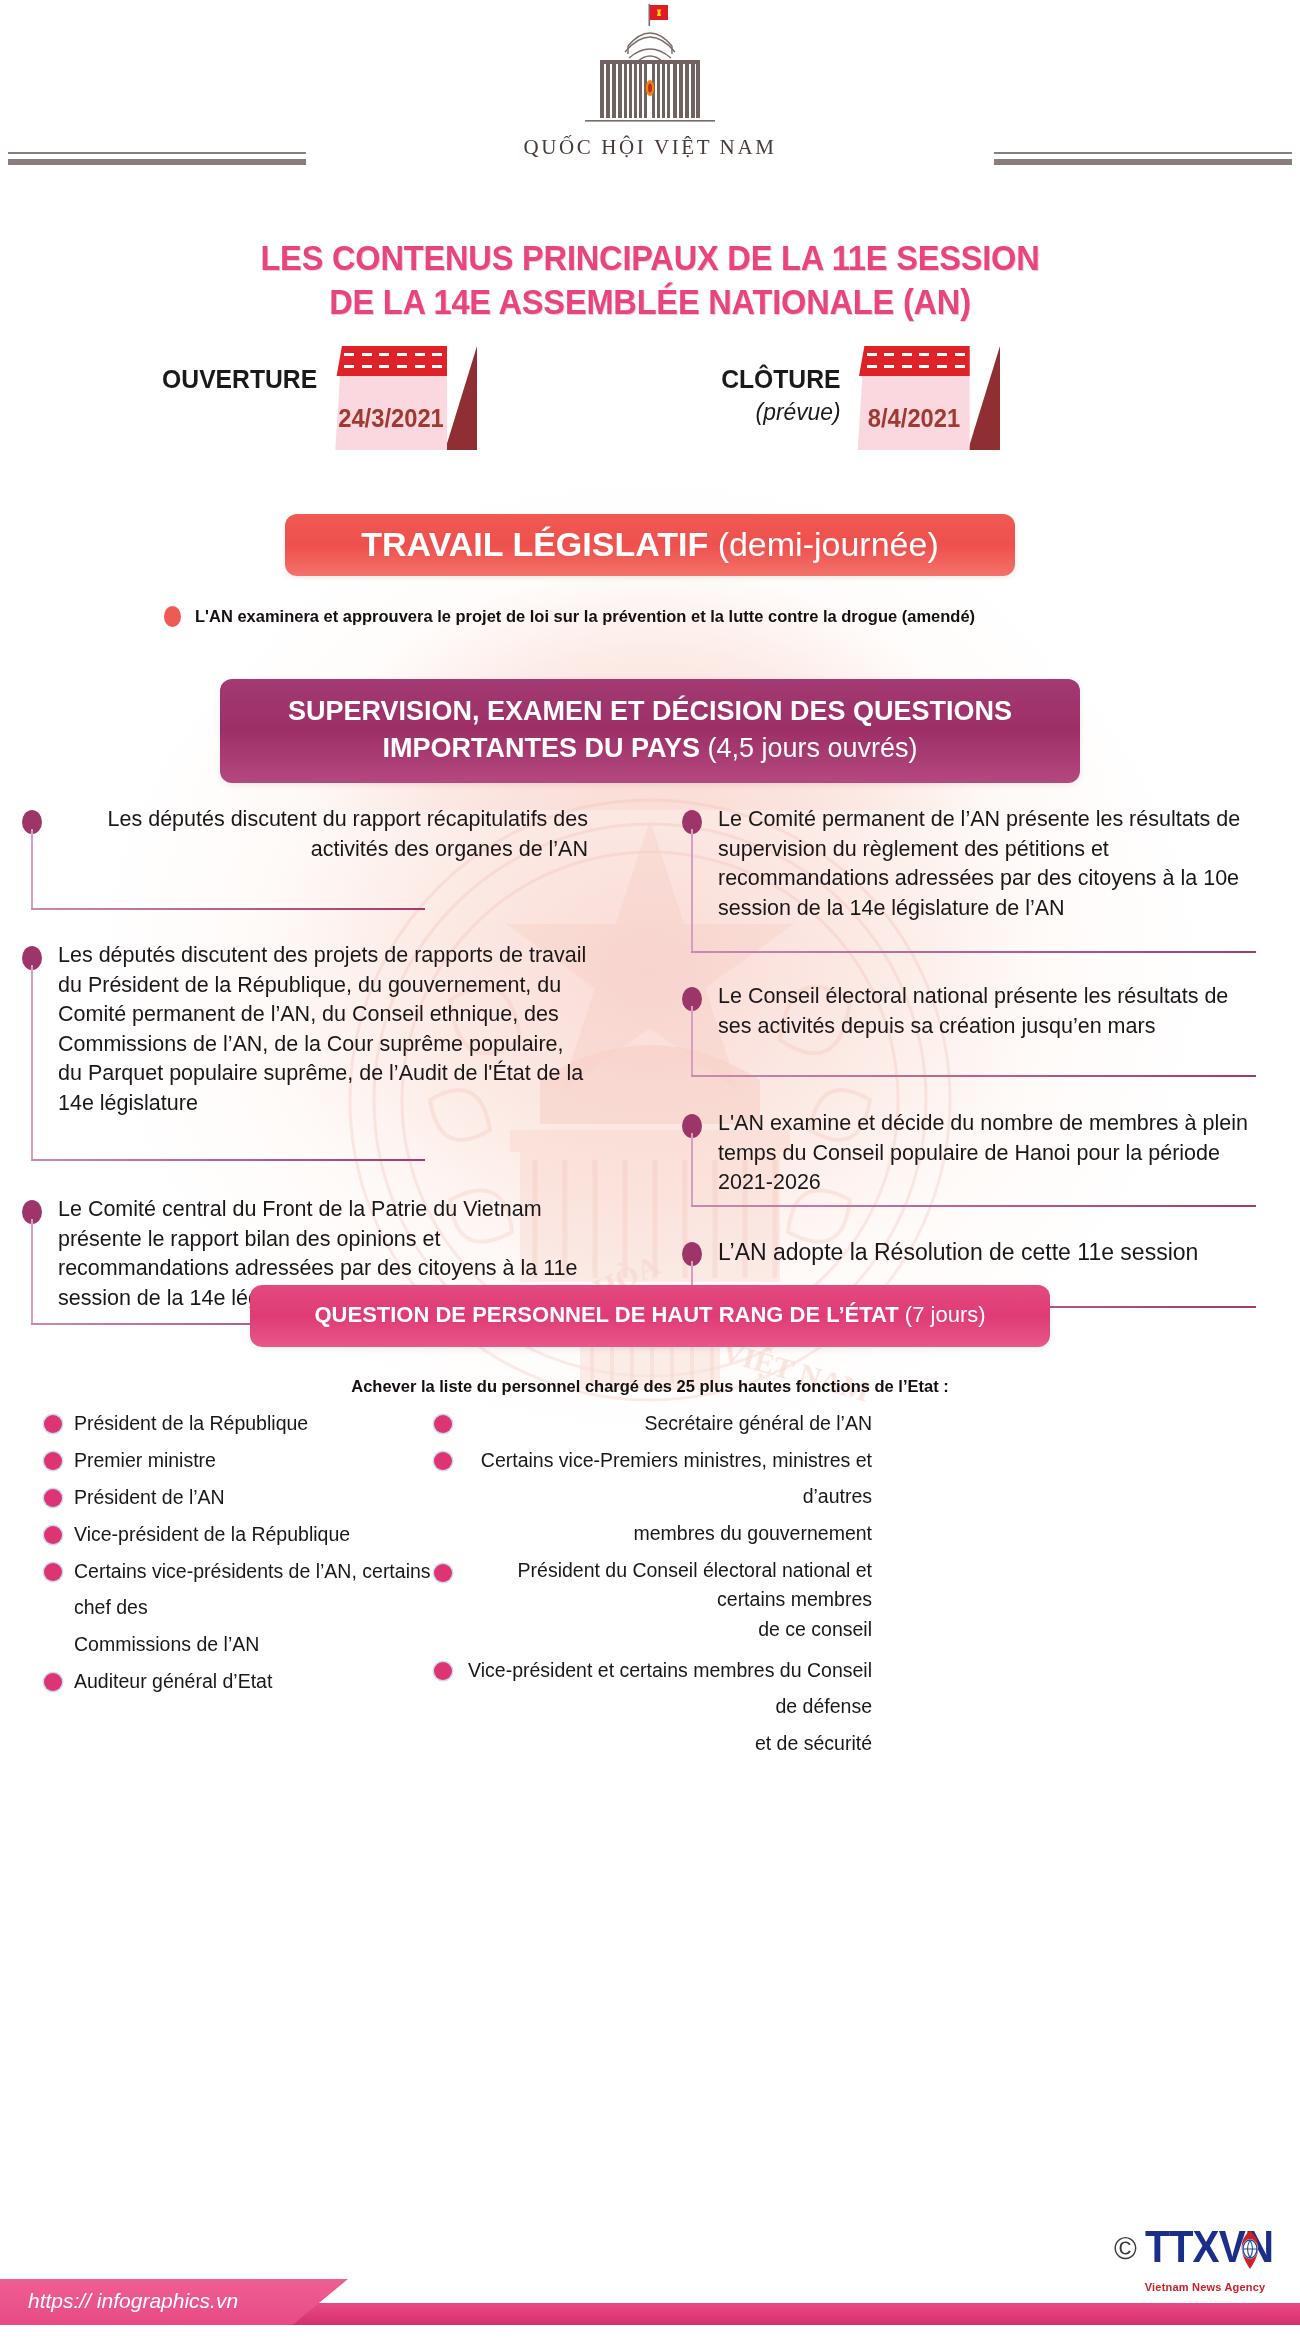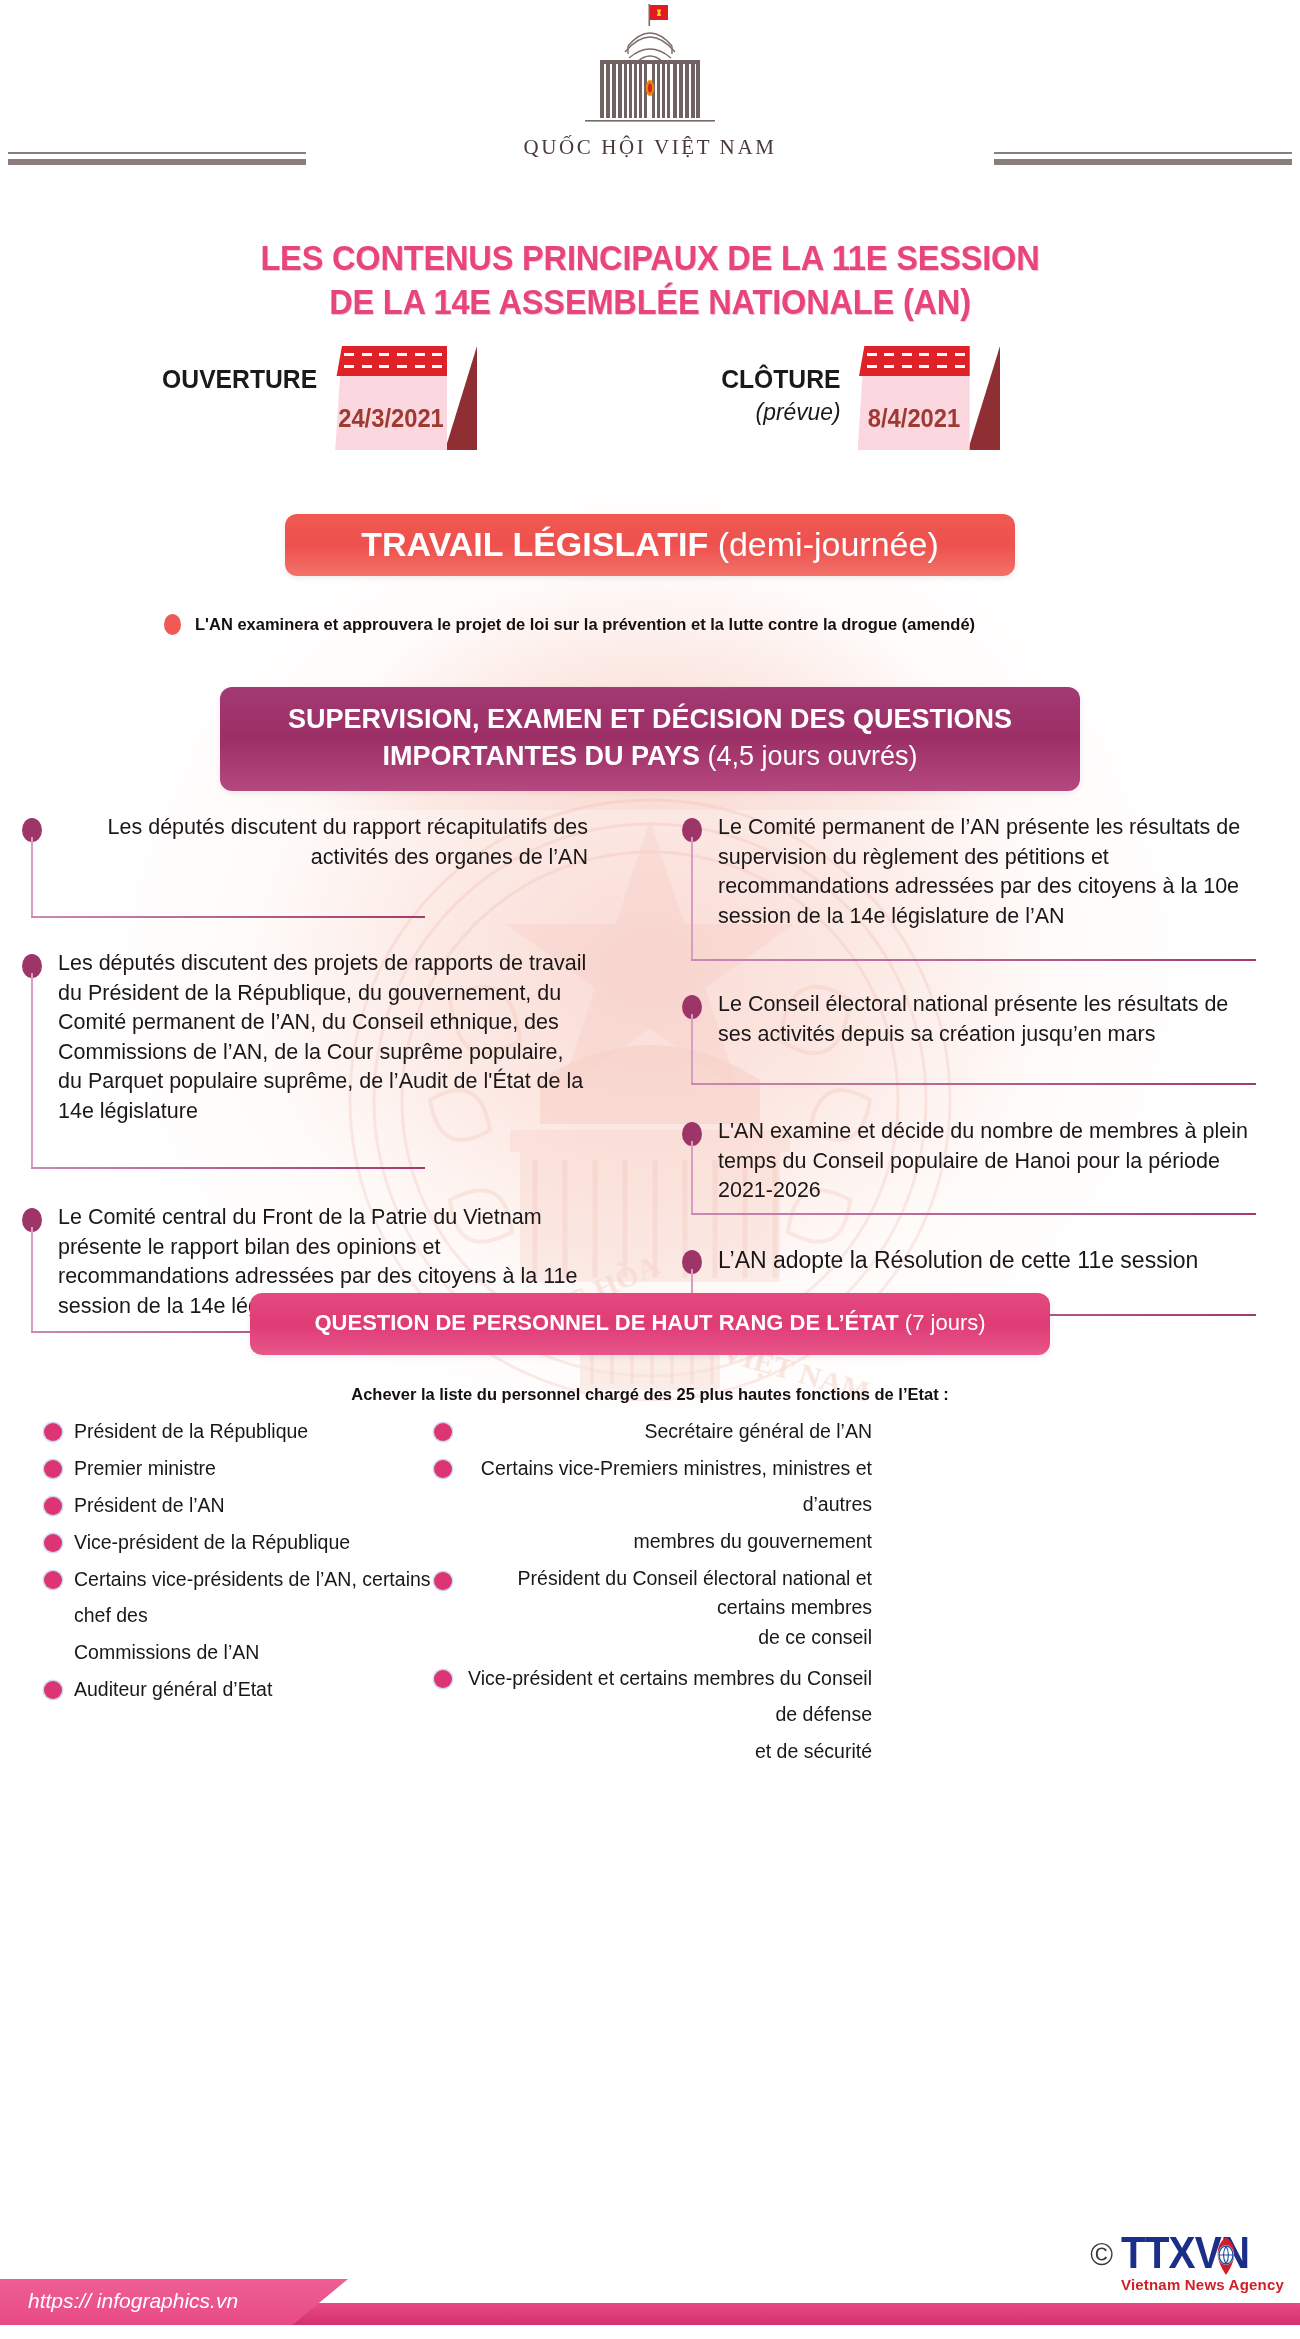--- a/index.html
+++ b/index.html
@@ -177,21 +177,21 @@
   .banner-person {
     width: 800px; padding: 16px 0 18px;
     background: linear-gradient(180deg, #e34a7f 0%, #df3b74 50%, #e8578a 100%);
     font-size: 22px; line-height: 28px;
     margin-top: 8px;
   }
 
   
   .legis-item {
     display: flex; align-items: center;
-    margin: 38px 0 0 164px;
+    margin: 30px 0 0 164px;
   }
   .legis-item .dot {
     width: 17px; height: 21px; border-radius: 50%;
     background: #ef5a54; flex: none; margin-right: 14px;
   }
   .legis-item .txt {
     font-weight: bold; font-size: 17px; color: #15100f;
     transform: scaleX(0.97); transform-origin: left center;
     white-space: nowrap;
   }
@@ -286,22 +286,22 @@
     padding-top: 8px;
   }
   .ttx-logo { position: relative; }
   .ttx-word {
     font-weight: bold; font-size: 44px; line-height: 44px;
     color: #1b2f8a; letter-spacing: -1px;
     transform: scaleX(0.92); transform-origin: left top;
     white-space: nowrap;
   }
   .ttx-sub {
-    font-size: 15px; font-weight: bold; color: #cf2027;
-    text-align: right; margin-top: 1px; letter-spacing: 0.2px;
+    font-size: 11px; font-weight: bold; color: #cf2027;
+    text-align: left; margin-top: 12px; letter-spacing: 0.2px;
   }
   .ttx-globe {
     position: absolute; left: 88px; top: 5px;
     width: 34px; height: 40px; pointer-events: none;
   }
 </style>
 </head>
 <body>
 
 <div class="page">

